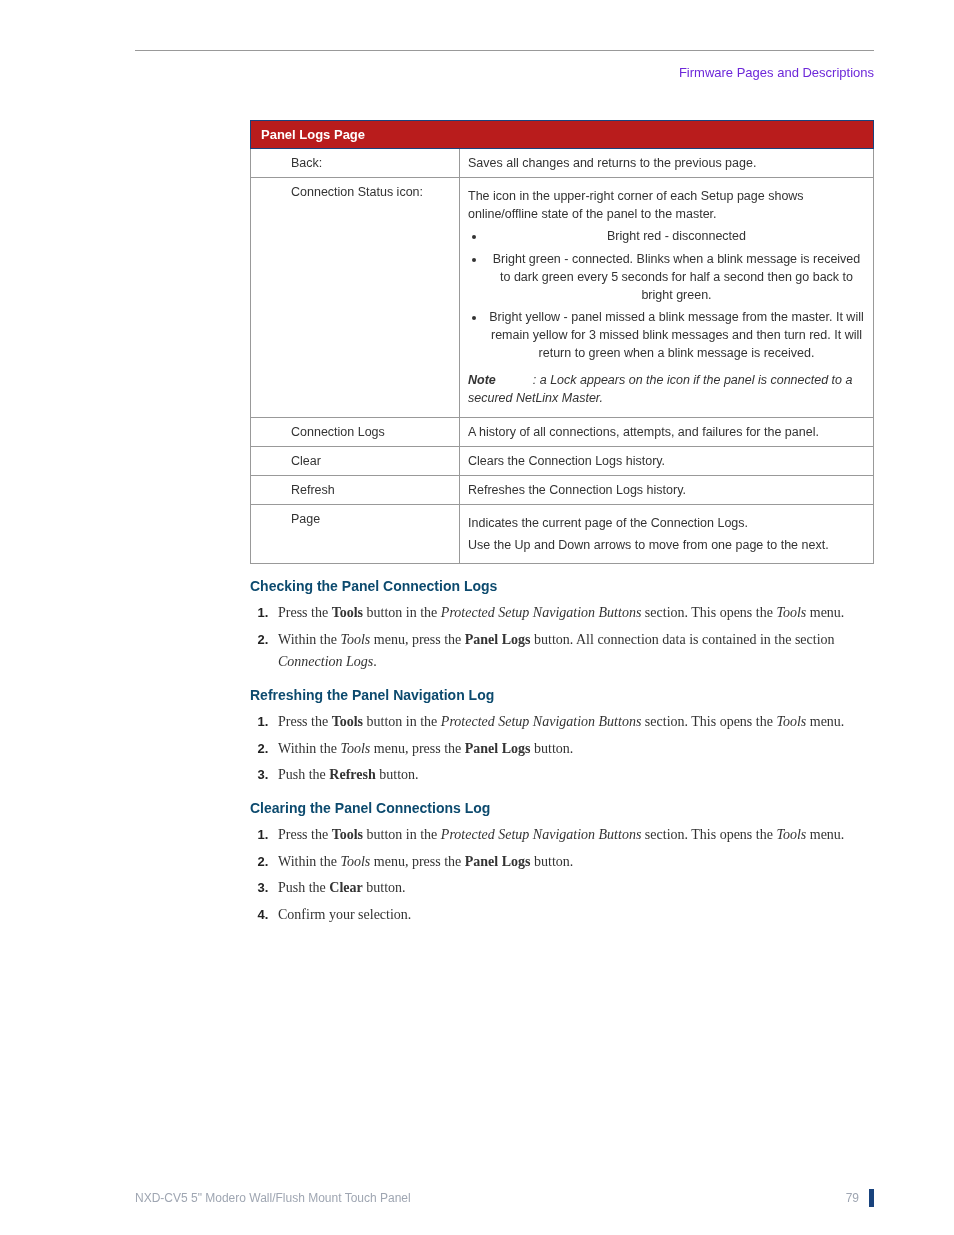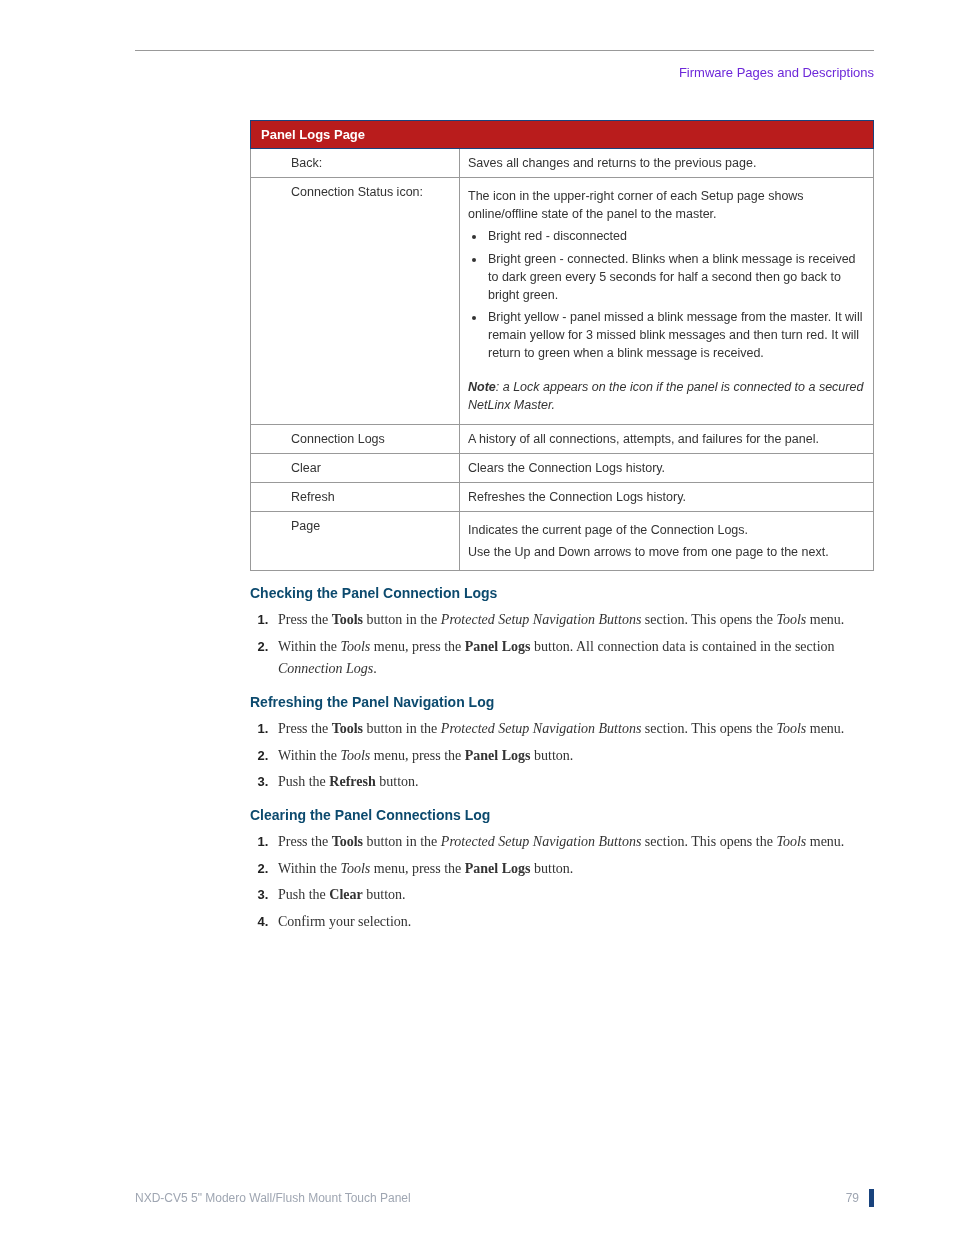--- a/index.html
+++ b/index.html
@@ -47,30 +47,31 @@
     border: 1px solid #999;
     padding: 5px 8px;
     vertical-align: top;
     line-height: 1.45;
   }
   td.label-col {
     width: 160px;
     padding-left: 40px;
   }
   .cell ul {
-    margin: 4px 0 16px 0;
+    margin: 4px 0 9px 0;
     padding-left: 18px;
+    text-align: center;
   }
   .cell ul li {
     margin-bottom: 4px;
     padding-left: 2px;
   }
   .cell p { margin: 4px 0; }
   .note-label { font-weight: bold; font-style: italic;}
-  .note-text { font-style: italic; }
+  .note-text { font-style: italic; margin-left: 37px; }
   .section-title {
     color: #0c4a6e;
     font-weight: bold;
     font-size: 14px;
     margin: 14px 0 8px 115px;
   }
   ol.steps {
     margin: 0 0 6px 115px;
     padding-left: 22px;
     font-family: "Times New Roman", serif;

